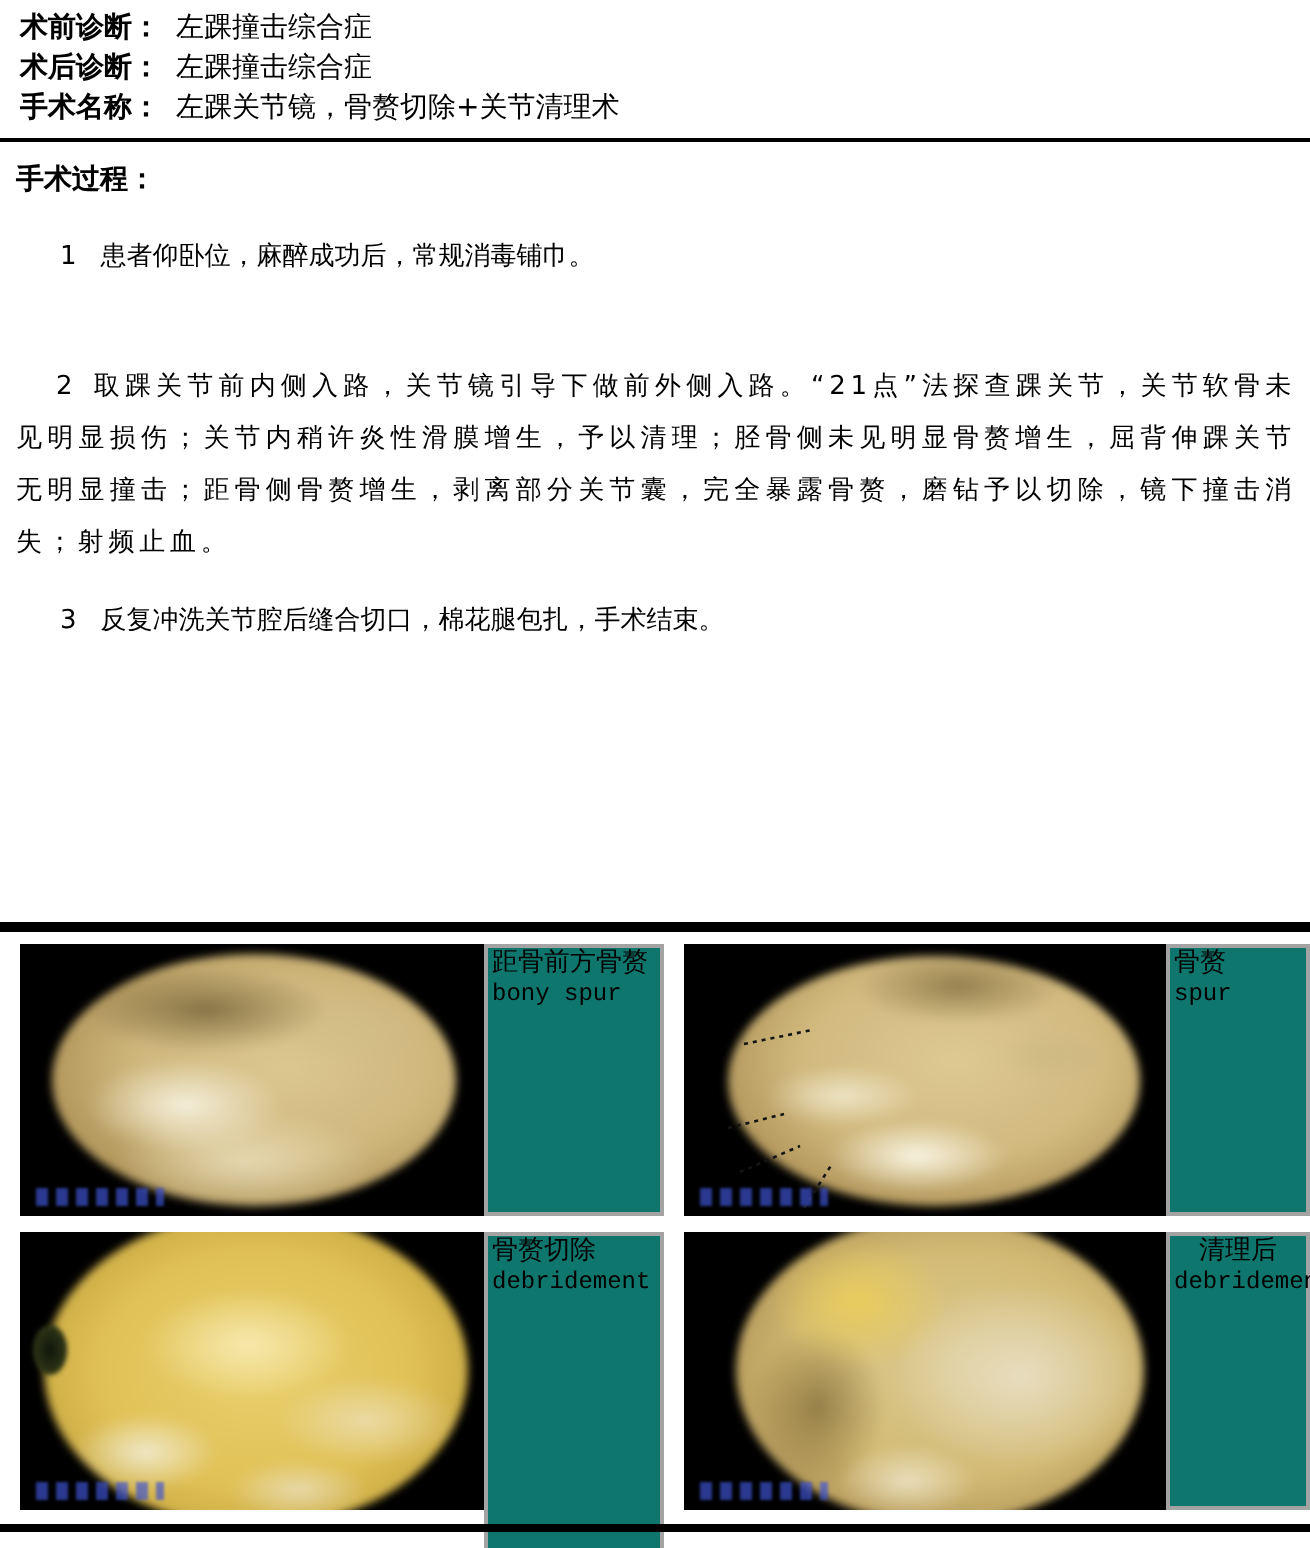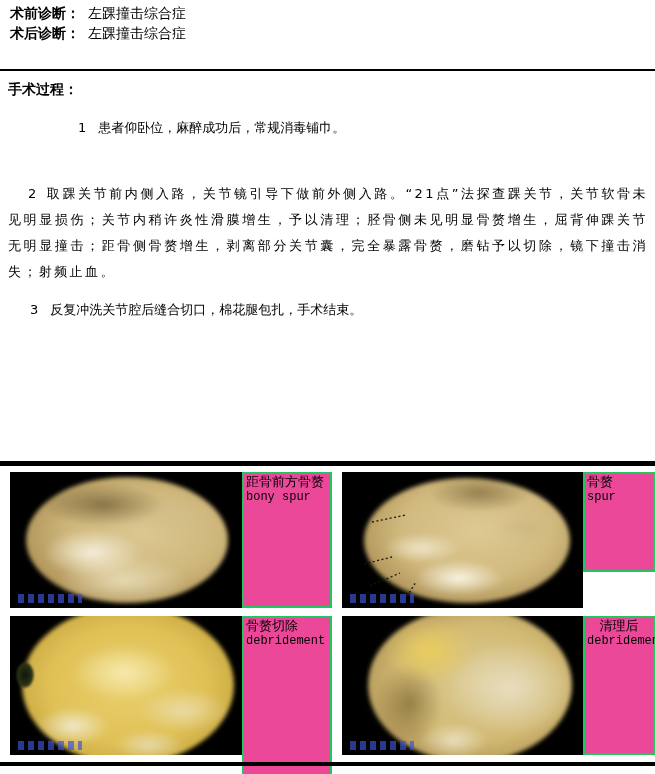--- a/index.html
+++ b/index.html
@@ -14,38 +14,38 @@
 
   
   .rule{position:absolute;left:0;right:0;background:#000;}
   .rule-1{top:69px;height:2px;}
   .rule-2{top:461px;height:5px;}
   .rule-3{top:762px;height:4px;}
 
   .proc-heading{position:absolute;left:8px;top:81px;font-size:14px;font-weight:bold;text-align:center;}
 
   .step{font-size:13px;}
-  .s1{position:absolute;left:30px;top:119px;white-space:nowrap;margin-left:48px;}
+  .s1{position:absolute;left:30px;top:119px;white-space:nowrap;}
   .s2{position:absolute;left:8px;top:181px;width:640px;line-height:26px;letter-spacing:2.4px;text-align:justify;text-indent:20px;}
   .s3{position:absolute;left:30px;top:301px;white-space:nowrap;}
   .step .num{margin-right:12px;}
   .s2 .num{margin-right:8px;}
 
   
   .photo{position:absolute;background:#000;overflow:hidden;}
   .ph1{left:10px;top:472px;width:232px;height:136px;}
   .ph2{left:342px;top:472px;width:241px;height:136px;}
   .ph3{left:10px;top:616px;width:232px;height:139px;}
   .ph4{left:342px;top:616px;width:241px;height:139px;}
 
-  .cap{position:absolute;background:#ec4899;border:2px solid #22c55e;box-sizing:border-box;padding:0 2px;}
+  .cap{position:absolute;background:#0f766e;border:2px solid #a3a3a3;box-sizing:border-box;padding:0 2px;}
   .cap .zh{font-size:13px;line-height:16px;}
   .cap .en{font-size:12px;line-height:15px;font-family:Liberation Mono, monospace;}
   .cp1{left:242px;top:472px;width:90px;height:136px;}
-  .cp2{left:583px;top:472px;width:72px;height:100px;}
+  .cp2{left:583px;top:472px;width:72px;height:136px;}
   .cp3{left:242px;top:616px;width:90px;height:168px;}
   .cp4{left:583px;top:616px;width:72px;height:139px;text-align:center;}
 
   
   .scope{position:absolute;border-radius:50%;filter:blur(2px);}
   .sc1{left:16px;top:5px;width:202px;height:126px;background:
     radial-gradient(ellipse 70px 34px at 33% 60%, rgba(246,241,222,.95), rgba(246,241,222,0) 70%),
     radial-gradient(ellipse 90px 36px at 48% 82%, rgba(233,222,186,.85), rgba(233,222,186,0) 72%),
     radial-gradient(ellipse 85px 30px at 38% 22%, rgba(75,58,24,.55), rgba(75,58,24,0) 72%),
     radial-gradient(ellipse 60px 26px at 72% 30%, rgba(210,190,140,.6), rgba(210,190,140,0) 70%),
@@ -80,20 +80,23 @@
 </head>
 <body>
 
 <div class="page">
 
   <div class="hdr-row r1">
     <span class="hdr-label">术前诊断：</span><span class="hdr-value">左踝撞击综合症</span>
   </div>
   <div class="hdr-row r2">
     <span class="hdr-label">术后诊断：</span><span class="hdr-value">左踝撞击综合症</span>
+  </div>
+  <div class="hdr-row r3">
+    <span class="hdr-label">手术名称：</span><span class="hdr-value">左踝关节镜，骨赘切除+关节清理术</span>
   </div>
 
   <div class="rule rule-1"></div>
 
   <div class="proc-heading">手术过程：</div>
 
   <div class="step s1">
     <span class="num">1</span><span>患者仰卧位，麻醉成功后，常规消毒铺巾。</span>
   </div>
 

